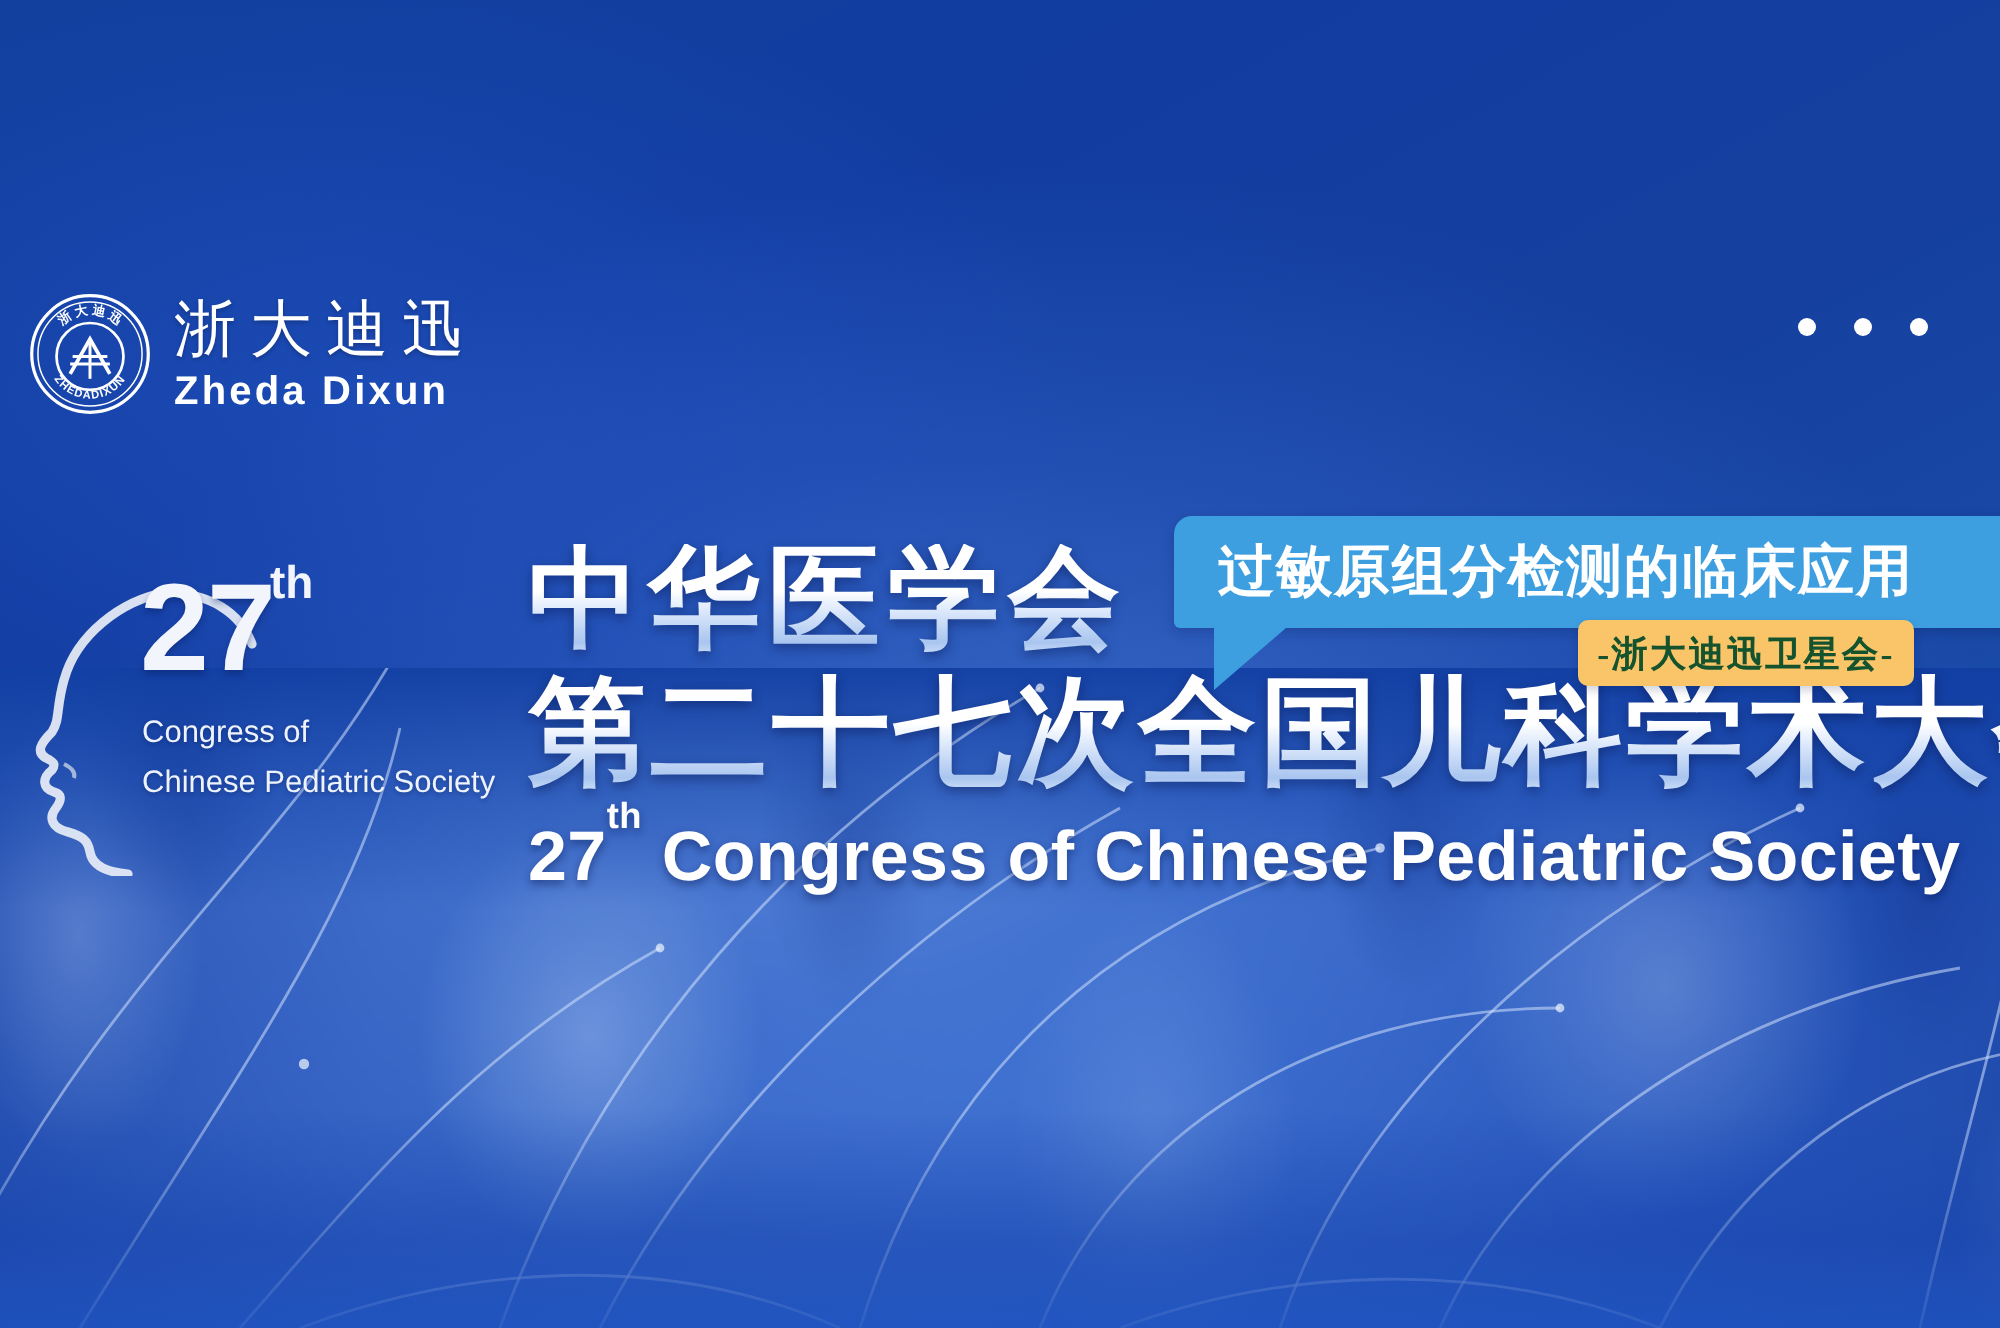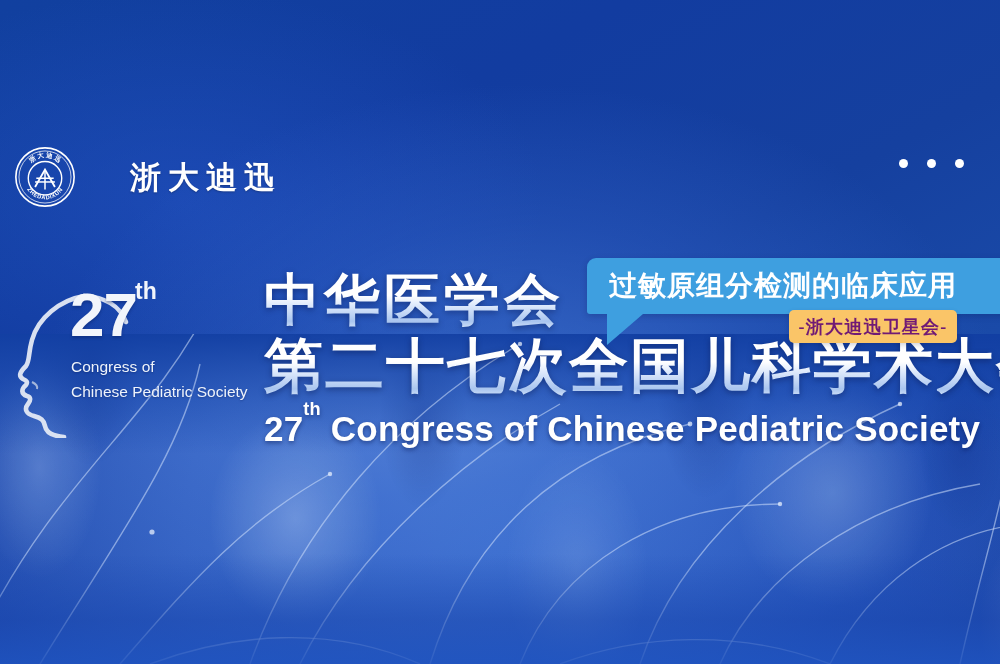--- a/index.html
+++ b/index.html
@@ -73,24 +73,23 @@
   .arcs{ position:absolute; inset:0; }
 
   
   .brand{
     position:absolute; left:14px; top:146px;
     display:flex; align-items:center; gap:11px;
   }
   .brand-mark{ width:62px; height:62px; flex:0 0 auto; }
   .brand-txt{ display:flex; flex-direction:column; line-height:1; }
   .brand-cn{
-    font-size:31px; font-weight:700; color:#fff;
+    font-size:31px; font-weight:400; color:#fff;
     letter-spacing:7px; font-family:"Liberation Serif", serif;
     text-shadow:0 1px 2px rgba(0,0,0,.25);
-    margin-left:43px;
   }
   .brand-en{
     margin-top:6px;
     font-size:20px; font-weight:700; color:#fff;
     letter-spacing:1.6px;
   }
 
   
   .dots{
     position:absolute; right:36px; top:159px;
@@ -173,21 +172,21 @@
   .pill{
     position:absolute; left:789px; top:310px;
     width:168px; height:33px;
     background:#fac568;
     border-radius:5px;
     display:flex; align-items:center; justify-content:center;
     box-shadow:0 2px 5px rgba(4,20,70,.20);
   }
   .pill-txt{
     font-family:"Liberation Serif", serif;
-    font-size:18px; font-weight:700; color:#701a75;
+    font-size:18px; font-weight:700; color:#14532d;
     letter-spacing:1.2px; white-space:nowrap;
   }
 </style>
 </head>
 <body>
 
 <div id="stage">
 
   <div class="globe-wrap">
     <div class="globe">
@@ -237,20 +236,21 @@
       <path id="arcBot" d="M16 52 A34 34 0 0 0 84 52" fill="none"></path>
       <text font-size="10.5" font-weight="700" fill="#ffffff" font-family="Liberation Serif, serif">
         <textPath href="#arcTop" startOffset="50%" text-anchor="middle">浙 大 迪 迅</textPath>
       </text>
       <text font-size="9" font-weight="700" fill="#ffffff" font-family="Liberation Sans, sans-serif" letter-spacing="1">
         <textPath href="#arcBot" startOffset="50%" text-anchor="middle">ZHEDADIXUN</textPath>
       </text>
     </svg>
     <div class="brand-txt">
       <div class="brand-cn">浙大迪迅</div>
+      <div class="brand-en">Zheda Dixun</div>
     </div>
   </div>
 
   <div class="dots">
     <i></i>
     <i></i>
     <i></i>
   </div>
 
   <div class="emblem">

